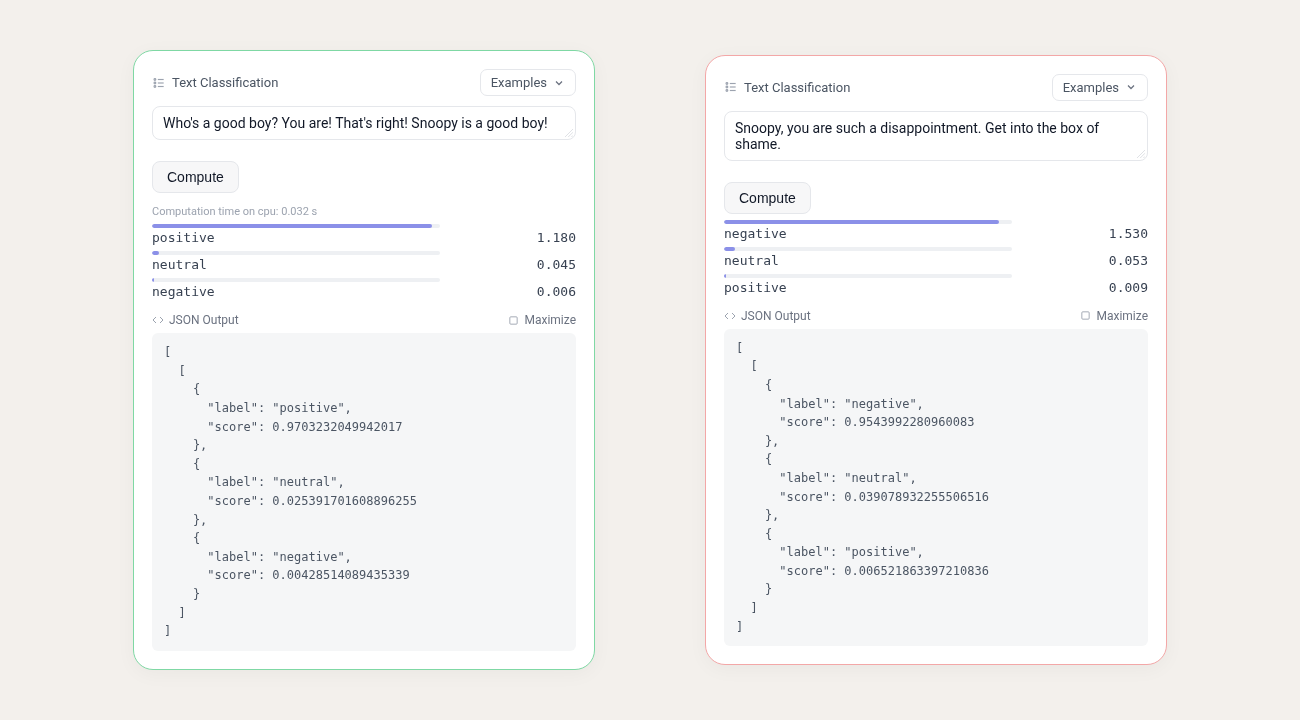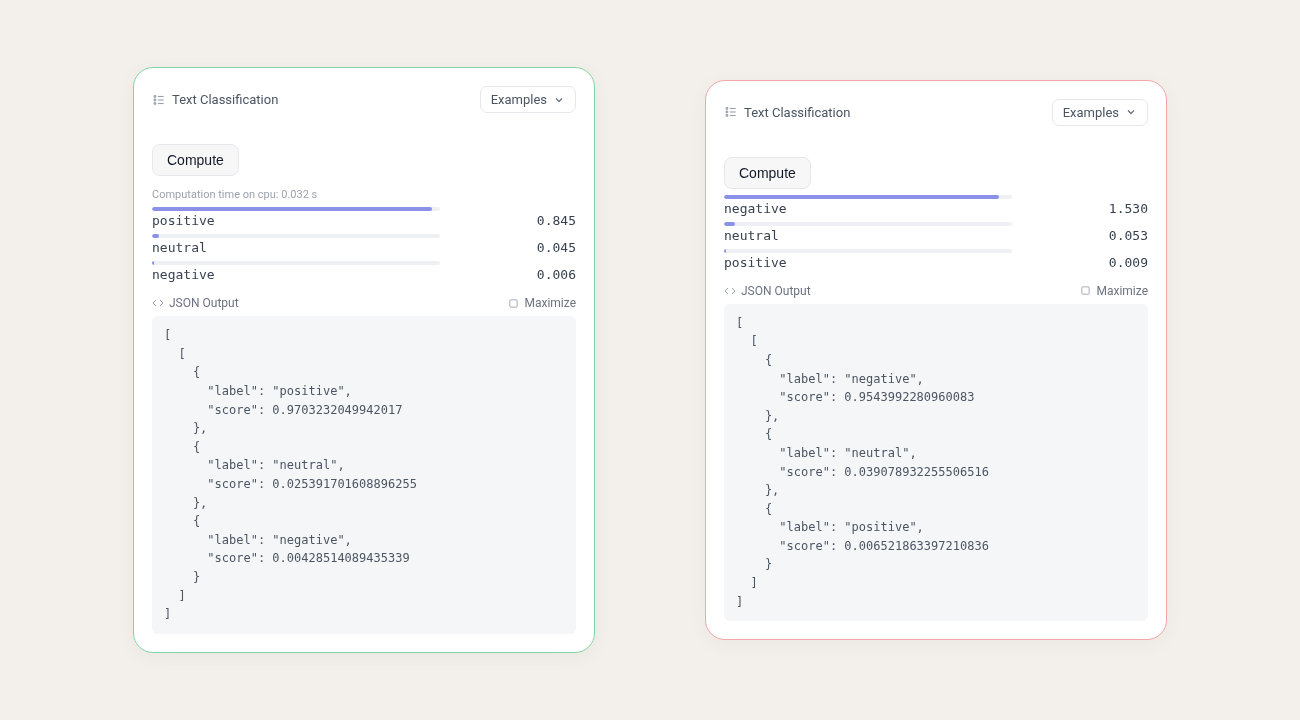--- a/index.html
+++ b/index.html
@@ -169,35 +169,41 @@
       <span>Text Classification</span>
     </div>
     <div class="examples">
       <span>Examples</span>
       <svg width="12" height="12" viewBox="0 0 24 24" fill="none" stroke="#6b7280" stroke-width="2.5">
           <polyline points="6 9 12 15 18 9"></polyline>
         </svg>
     </div>
   </div>
 
+  <div class="input-box">
+    <span>Who's a good boy? You are! That's right! Snoopy is a good boy!</span>
+    <svg class="resize" viewBox="0 0 10 10">
+        <path d="M0 10 L10 0 M4 10 L10 4 M8 10 L10 8" stroke="#9ca3af" stroke-width="1"></path>
+      </svg>
+  </div>
 
   <button class="compute">
     <span>Compute</span>
   </button>
 
   <div class="meta">Computation time on cpu: 0.032 s</div>
 
   <div class="results">
       <div class="res-row">
         <div class="bar-track">
           <div class="bar-fill" style="width: 97%;"></div>
         </div>
         <div class="res-line">
           <span class="res-label">positive</span>
-          <span class="res-score">0.845</span>
+          <span class="res-score">1.180</span>
         </div>
       </div>
       <div class="res-row">
         <div class="bar-track">
           <div class="bar-fill" style="width: 2.5%;"></div>
         </div>
         <div class="res-line">
           <span class="res-label">neutral</span>
           <span class="res-score">0.045</span>
         </div>
@@ -261,20 +267,26 @@
       <span>Text Classification</span>
     </div>
     <div class="examples">
       <span>Examples</span>
       <svg width="12" height="12" viewBox="0 0 24 24" fill="none" stroke="#6b7280" stroke-width="2.5">
           <polyline points="6 9 12 15 18 9"></polyline>
         </svg>
     </div>
   </div>
 
+  <div class="input-box">
+    <span>Snoopy, you are such a disappointment. Get into the box of shame.</span>
+    <svg class="resize" viewBox="0 0 10 10">
+        <path d="M0 10 L10 0 M4 10 L10 4 M8 10 L10 8" stroke="#9ca3af" stroke-width="1"></path>
+      </svg>
+  </div>
 
   <button class="compute">
     <span>Compute</span>
   </button>
 
 
   <div class="results">
       <div class="res-row">
         <div class="bar-track">
           <div class="bar-fill" style="width: 95.4%;"></div>

